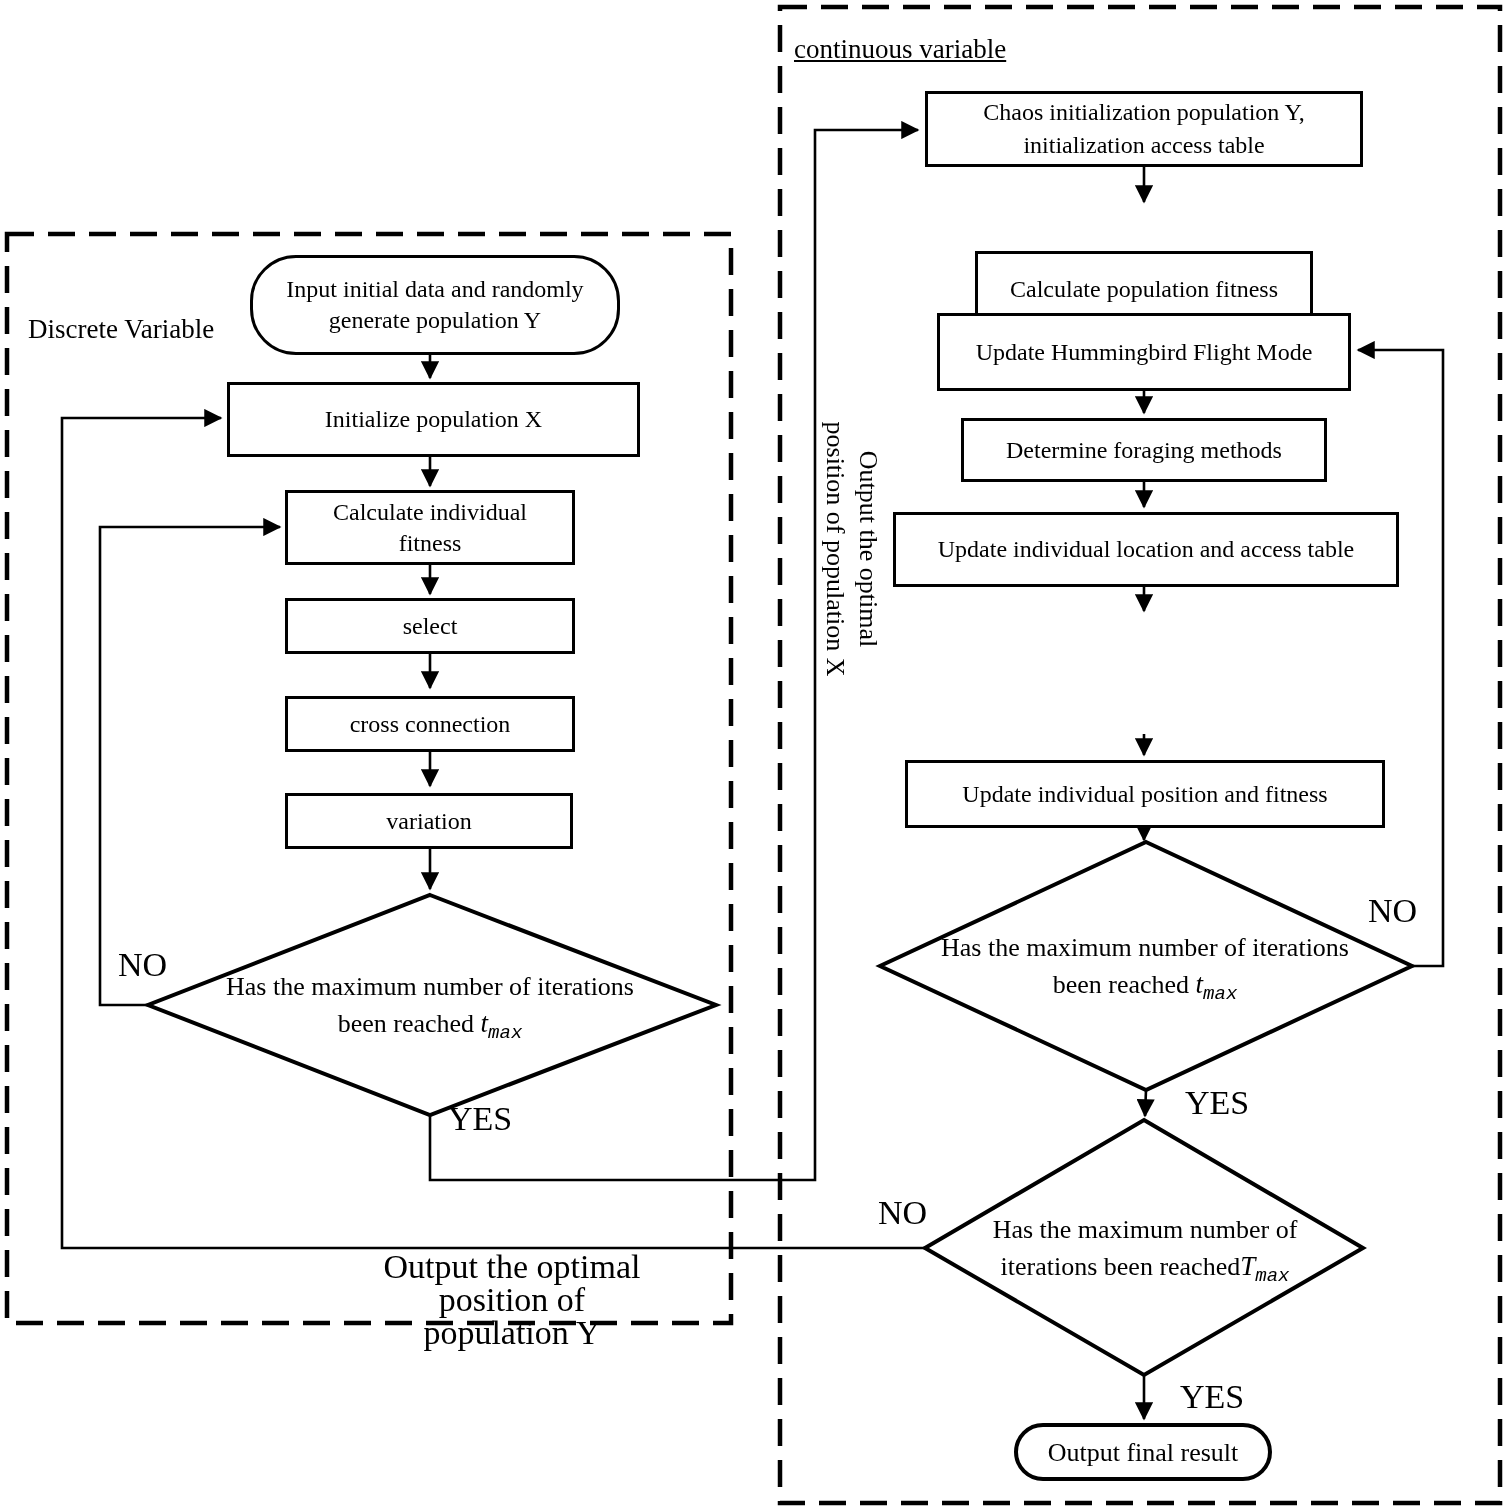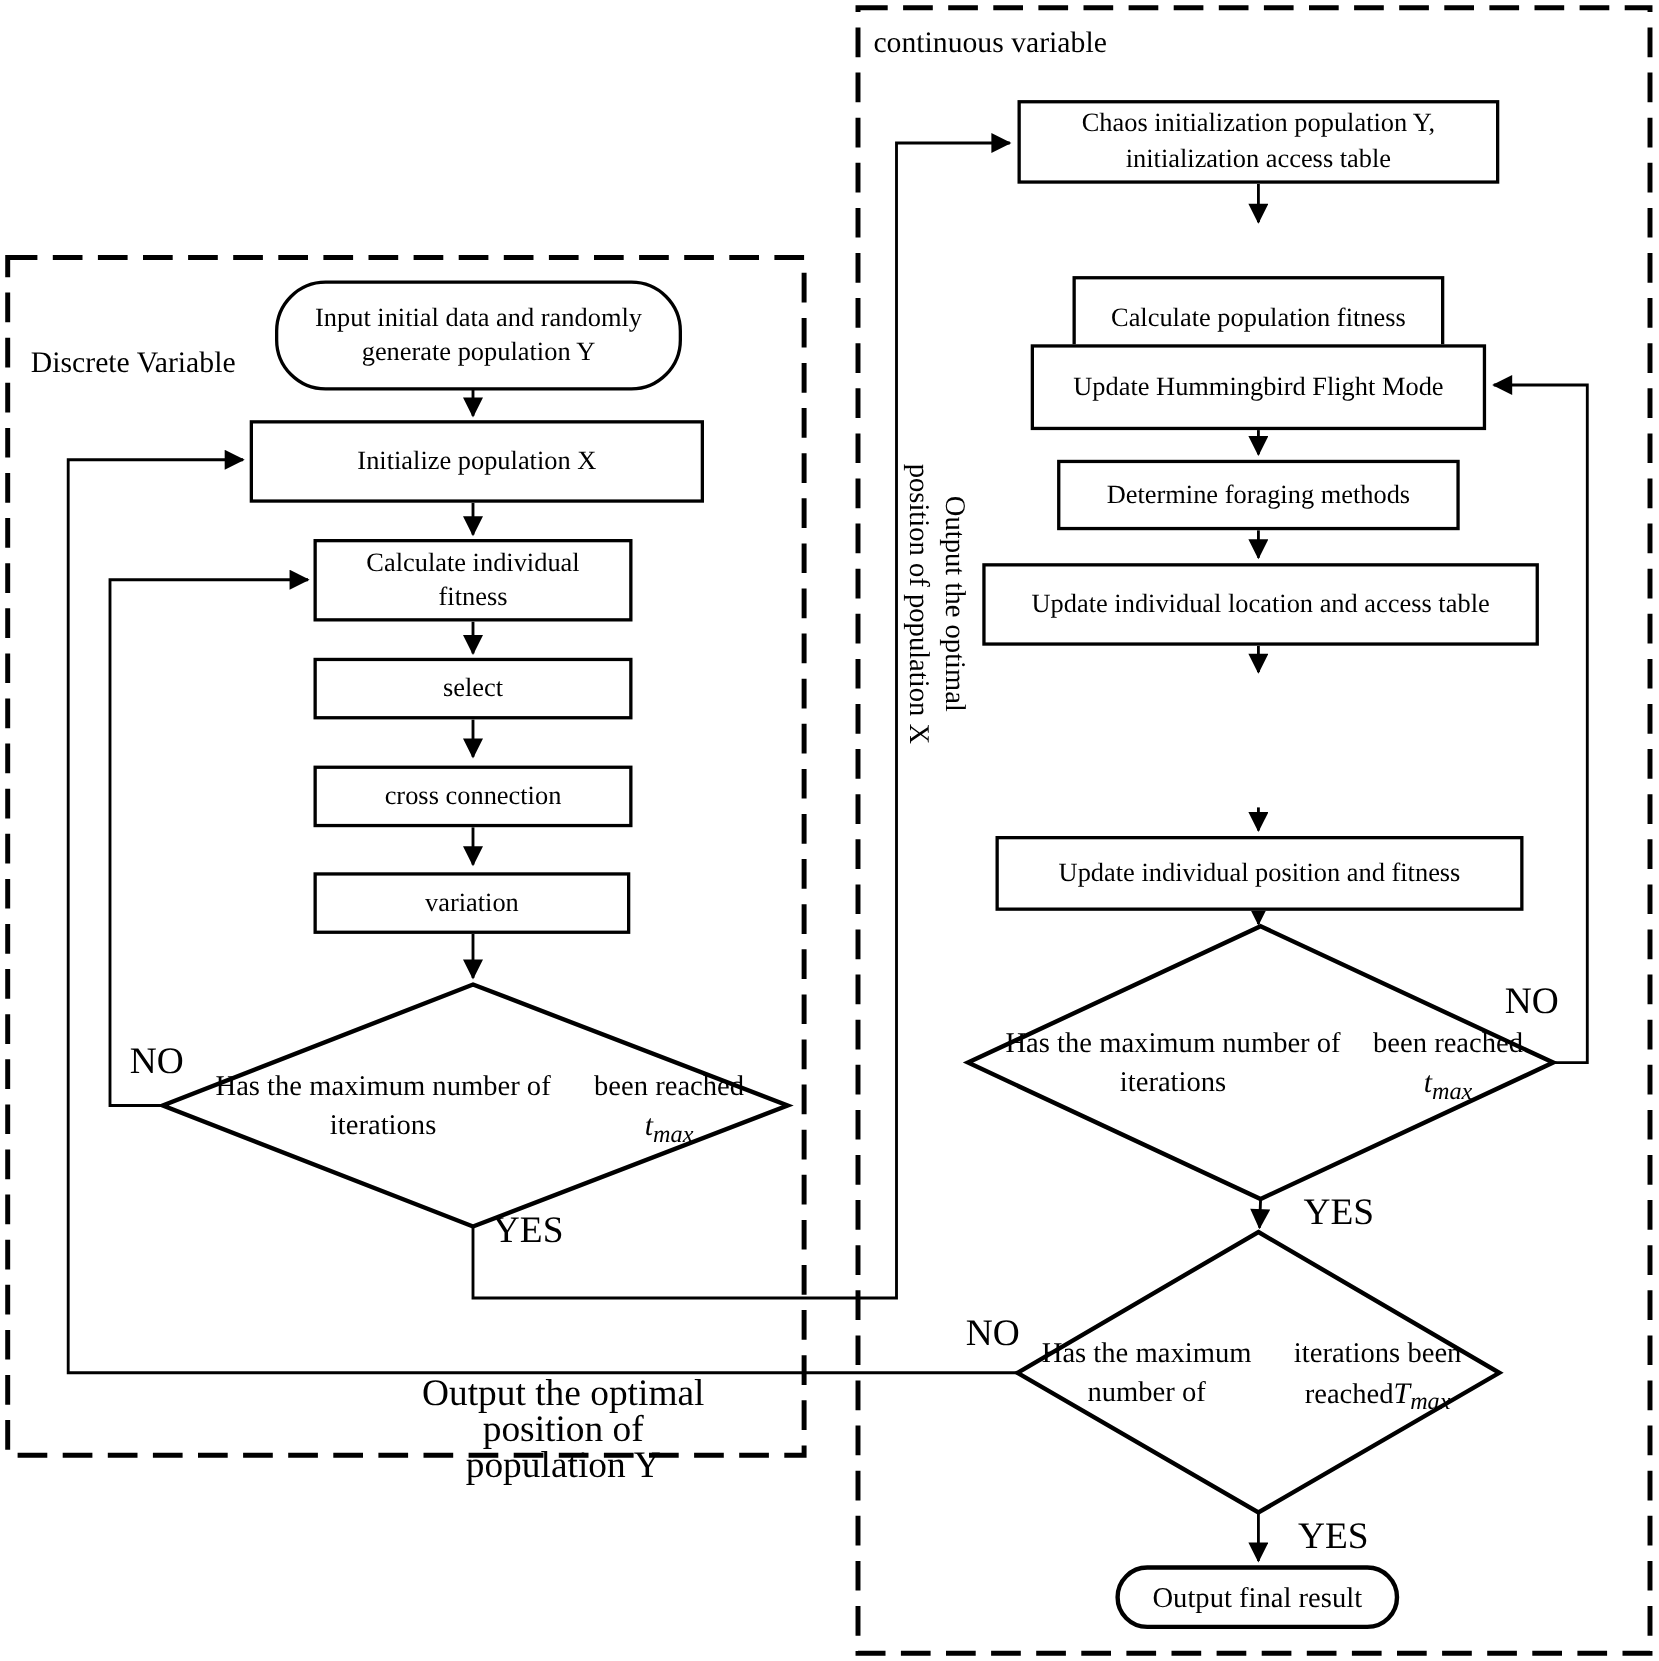--- a/index.html
+++ b/index.html
@@ -24,26 +24,26 @@
   .oval{border:3px solid #000;border-radius:46px;}
   .oval-end{border:4px solid #000;border-radius:30px;font-size:26px;}
   .pre{white-space:pre-line;}
   .floating{
     position:absolute;
     font-size:34px;line-height:30px;
     background:transparent;
   }
   .decision-text{
     position:absolute;
-    display:flex;flex-direction:row;align-items:center;justify-content:center;
+    display:flex;flex-direction:column;align-items:center;justify-content:center;
     text-align:center;
     font-size:26px;line-height:36px;
   }
   .math-sym{font-style:italic;font-size:27px;}
-  .math-sub{font-style:italic;font-size:22px;vertical-align:-6px;line-height:0;}
+  .math-sub{font-style:italic;font-size:19px;vertical-align:-6px;line-height:0;font-family:Liberation Mono, monospace;}
   .vertical-note{
     position:absolute;
     left:885px;top:403px;
     width:292px;height:66px;
     transform:rotate(90deg);
     transform-origin:0 0;
     text-align:center;
     font-size:26px;line-height:33px;
     white-space:pre-line;
   }
@@ -90,21 +90,21 @@
     <path d="M1412,966 L1443,966 L1443,350 L1358,350" stroke="#000" stroke-width="2.6" fill="none" marker-end="url(#arrow)"></path>
 
     <path d="M1146,1090 L1145,1116" stroke="#000" stroke-width="2.6" fill="none" marker-end="url(#arrow)"></path>
 
     <path d="M1144,1375 L1144,1419" stroke="#000" stroke-width="2.6" fill="none" marker-end="url(#arrow)"></path>
 
     <path d="M925,1248 L62,1248 L62,418 L221,418" stroke="#000" stroke-width="2.6" fill="none" marker-end="url(#arrow)"></path>
   </svg>
 
   <div class="floating region-label" style="left:28px;top:314px;">Discrete Variable</div>
-  <div class="floating region-label" style="left:794px;top:23px;">continuous variable</div>
+  <div class="floating region-label" style="left:794px;top:34px;text-decoration:underline;">continuous variable</div>
 
   <div class="node oval pre" style="left:250px;top:255px;width:370px;height:100px;">Input initial data and randomly
 generate population Y</div>
 
   <div class="node rect" style="left:227px;top:382px;width:413px;height:75px;">Initialize population X</div>
 
   <div class="node rect pre" style="left:285px;top:490px;width:290px;height:75px;">Calculate individual
 fitness</div>
 
   <div class="node rect" style="left:285px;top:598px;width:290px;height:56px;">select</div>

